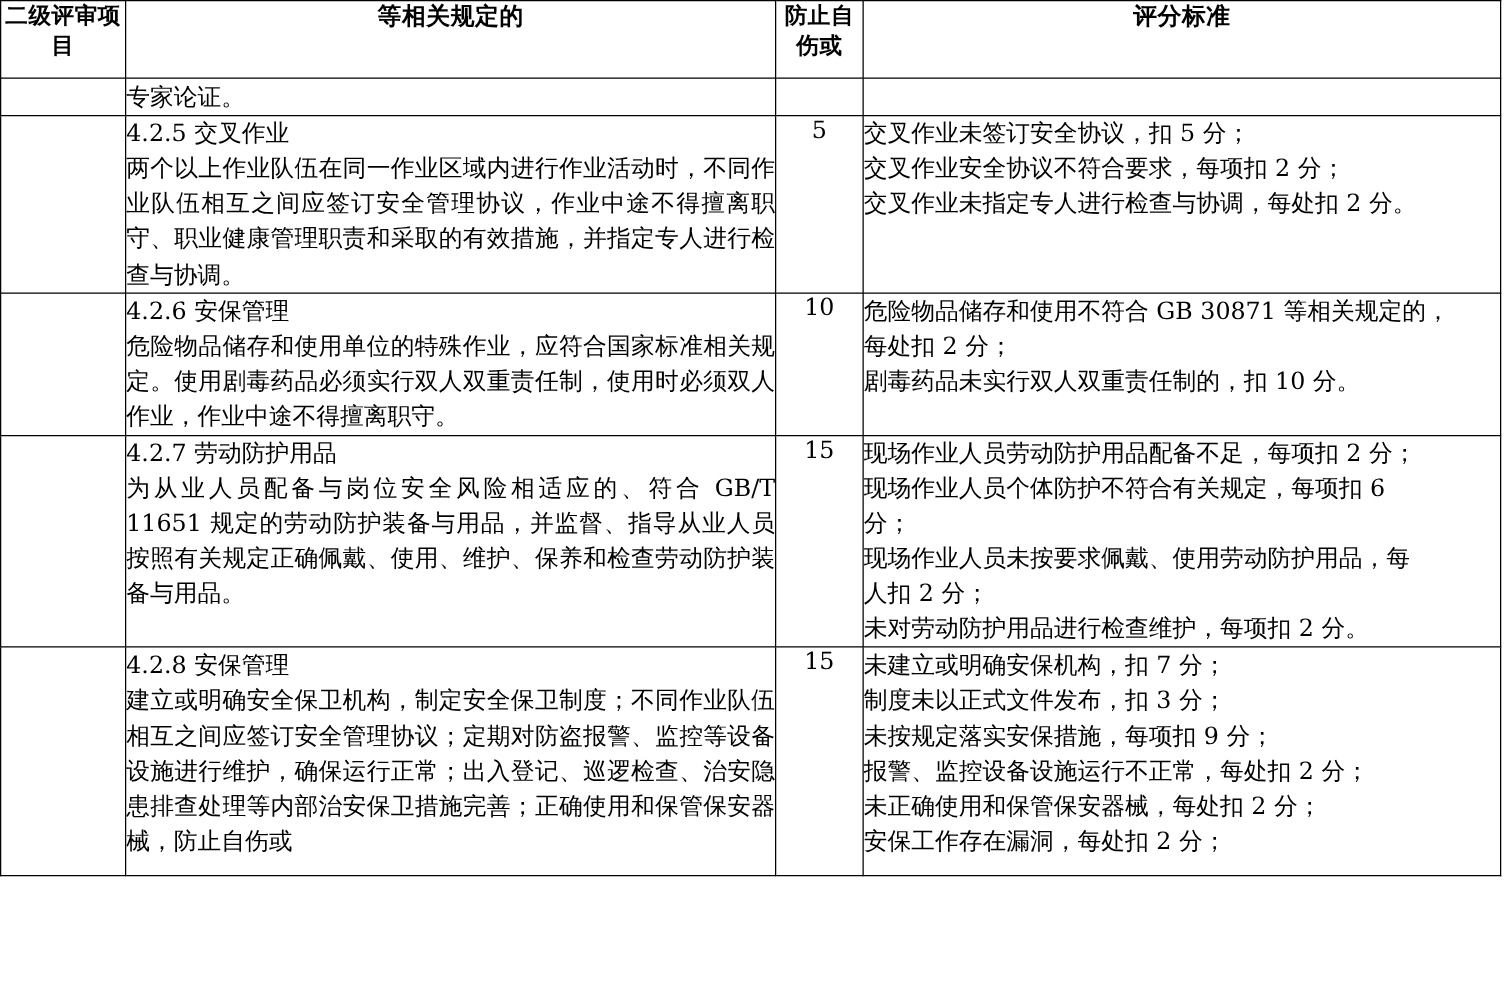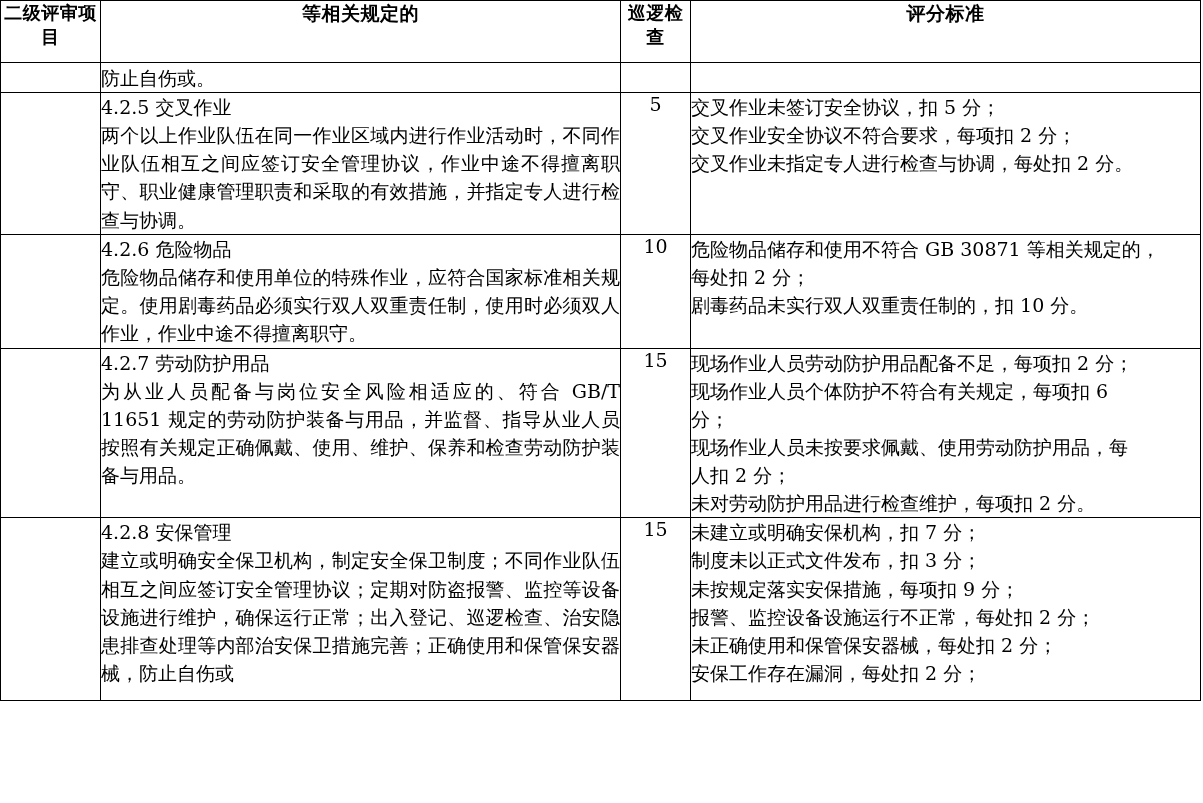--- a/index.html
+++ b/index.html
@@ -100,30 +100,30 @@
     <colgroup>
       <col class="c-l2">
       <col class="c-l3">
       <col class="c-pts">
       <col class="c-crit">
     </colgroup>
     <thead>
       <tr>
         <th class="h-l2">二级评审项目</th>
         <th class="h-l3">等相关规定的</th>
-        <th class="h-pts">巡逻检查</th>
+        <th class="h-pts">防止自伤或</th>
         <th class="h-crit">评分标准</th>
       </tr>
     </thead>
     <tbody>
 
       <tr class="r-cont">
         <td class="l2-cell"></td>
         <td class="l3-cell">
-          <span class="body-txt just">防止自伤或。</span>
+          <span class="body-txt just">专家论证。</span>
         </td>
         <td class="pts-cell"></td>
         <td class="crit-cell top"></td>
       </tr>
 
 
       <tr class="r-425">
         <td class="l2-cell"></td>
         <td class="l3-cell">
           <span class="ttl">4.2.5  交叉作业</span>
@@ -133,21 +133,21 @@
         <td class="crit-cell">
           <span class="ln">交叉作业未签订安全协议，扣 5 分；</span>
           <span class="ln">交叉作业安全协议不符合要求，每项扣 2 分；</span>
           <span class="ln">交叉作业未指定专人进行检查与协调，每处扣 2 分。</span>
         </td>
       </tr>
 
       <tr class="r-426">
         <td class="l2-cell"></td>
         <td class="l3-cell">
-          <span class="ttl">4.2.6 危险物品</span>
+          <span class="ttl">4.2.6 安保管理</span>
           <span class="body-txt just">危险物品储存和使用单位的特殊作业，应符合国家标准相关规定。使用剧毒药品必须实行双人双重责任制，使用时必须双人作业，作业中途不得擅离职守。</span>
         </td>
         <td class="pts-cell">10</td>
         <td class="crit-cell">
           <span class="ln">危险物品储存和使用不符合 GB 30871 等相关规定的，</span>
           <span class="ln">每处扣 2 分；</span>
           <span class="ln">剧毒药品未实行双人双重责任制的，扣 10 分。</span>
         </td>
       </tr>
 

